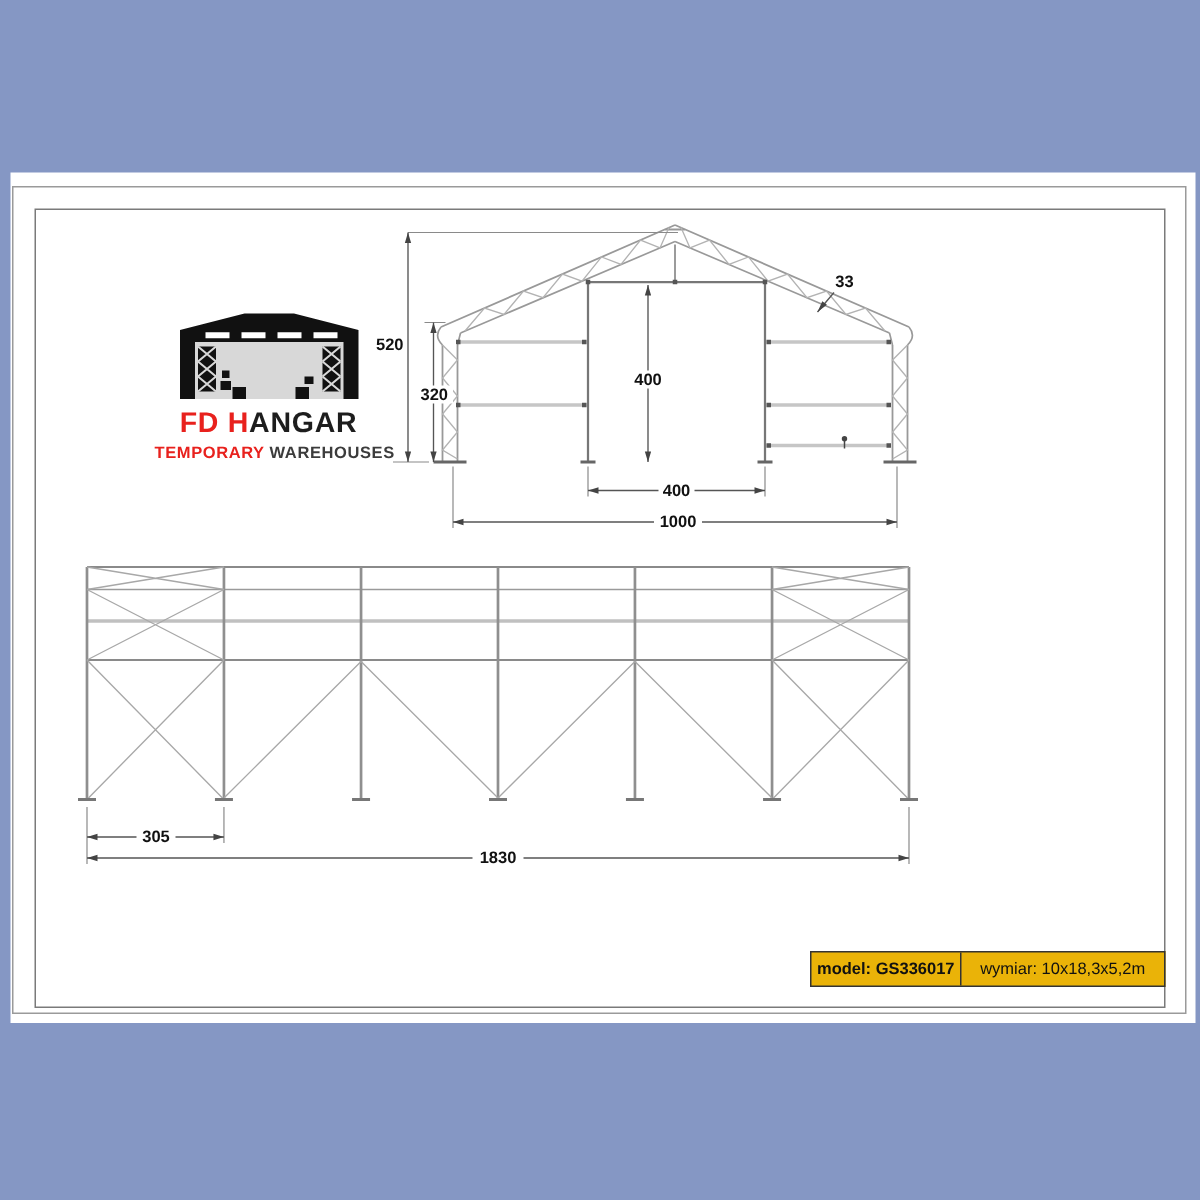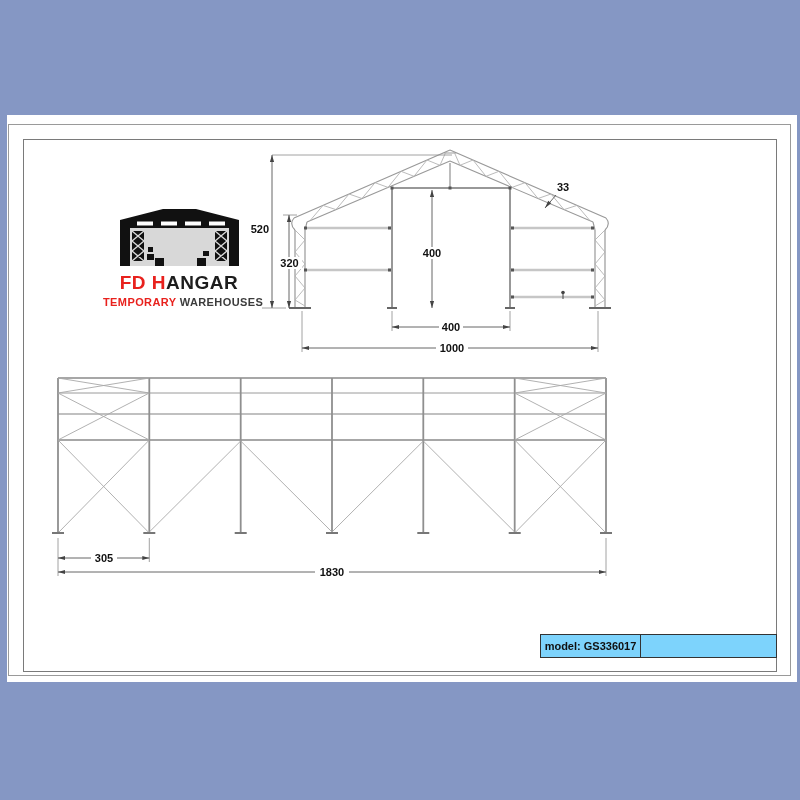--- a/index.html
+++ b/index.html
@@ -33,21 +33,21 @@
   }
   .logo-sub .red{color:#e8211d;}
   .drawing-svg{position:absolute;left:0;top:0;}
   .drawing-svg text{
     font-family:"Liberation Sans",sans-serif;font-weight:bold;
     font-size:11px;fill:#111111;
   }
   .title-block{
     position:absolute;left:540px;top:634px;width:237px;height:24px;
     display:flex;box-sizing:border-box;border:1.3px solid #333;
-    background:#7dd3fc;font-size:11px;color:#111;
+    background:#eab308;font-size:11px;color:#111;
   }
   .title-block .cell{
     display:flex;align-items:center;justify-content:center;
     box-sizing:border-box;height:100%;
   }
   .title-block .cell-model{width:100px;border-right:1.3px solid #333;font-weight:bold;}
   .title-block .cell-size{flex:1;font-weight:normal;}
 </style>
 </head>
 <body>
@@ -175,13 +175,14 @@
         <rect x="315" y="566" width="34" height="12"></rect>
       </g>
       <text x="104" y="561.5" text-anchor="middle">305</text>
       <text x="332" y="575.5" text-anchor="middle">1830</text>
     </g>
   </g>
 </svg>
 
 <div class="title-block">
   <div class="cell cell-model">model: GS336017</div>
+  <div class="cell cell-size">wymiar: 10x18,3x5,2m</div>
 </div>
 
 </body></html>

